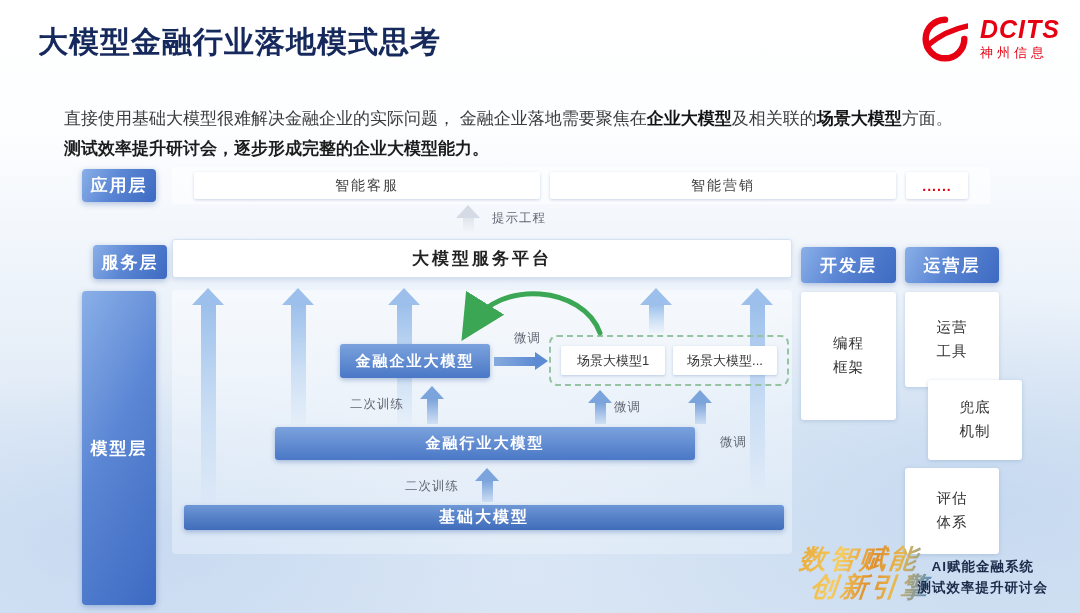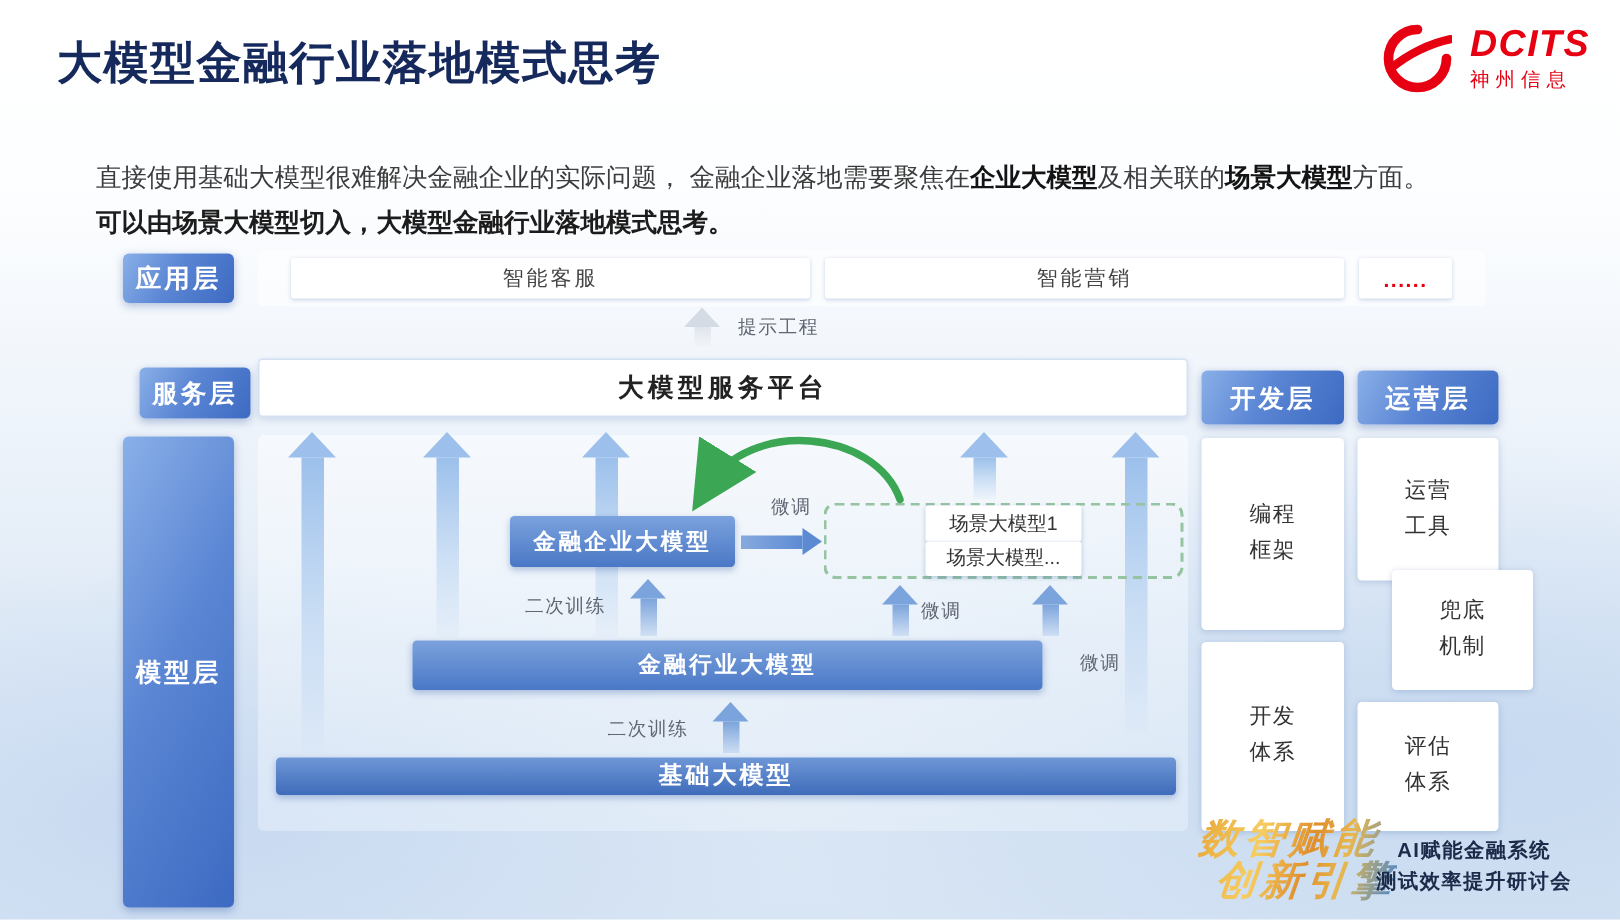--- a/index.html
+++ b/index.html
@@ -65,21 +65,21 @@
 
   .blue-box { position:absolute; display:flex; align-items:center; justify-content:center; color:#fff; font-weight:bold;
     background:linear-gradient(180deg,#7ba2dd 0%,#4a78c6 100%); border-radius:3px; letter-spacing:2px;
     box-shadow:0 2px 5px rgba(50,90,160,0.35); z-index:2; }
   .box-enterprise { left:340px; top:344px; width:150px; height:34px; font-size:15px; }
   .box-industry   { left:275px; top:427px; width:420px; height:33px; font-size:15px; }
   .box-base       { left:184px; top:505px; width:600px; height:25px; font-size:16px; background:linear-gradient(180deg,#6e97d6 0%,#3f6cba 100%); }
 
   .scenario-group { position:absolute; left:549px; top:335px; width:240px; height:51px;
     border:2px dashed #96c3a2; border-radius:8px; display:flex; align-items:center;
-    justify-content:space-between; padding:0 10px; z-index:2;flex-direction:column; }
+    justify-content:space-between; padding:0 10px; z-index:2; }
   .scenario-box { width:104px; height:29px; background:#ffffff; border-radius:2px; display:flex; align-items:center;
     justify-content:center; font-size:13px; color:#333; box-shadow:0 1px 3px rgba(90,125,180,0.35); }
 
   .flow-label { position:absolute; font-size:12.5px; color:#606672; letter-spacing:1px; z-index:3; }
 
   .green-arc { position:absolute; left:0; top:0; z-index:3; pointer-events:none; }
 
   .side-box { position:absolute; background:#ffffff; border-radius:3px; display:flex; align-items:center; justify-content:center;
     box-shadow:0 1px 4px rgba(95,128,180,0.30); color:#333; font-size:14.5px; letter-spacing:1px; z-index:2; text-align:center; }
   .side-box .wrap2 { width:2.4em; word-break:break-all; line-height:1.65; }
@@ -111,21 +111,21 @@
       <path d="M6 32 C 18 22, 34 14, 49 11" fill="none" stroke="#e60012" stroke-width="6" stroke-linecap="round"></path>
     </svg>
     <div class="logo-texts">
       <div class="logo-brand">DCITS</div>
       <div class="logo-company">神州信息</div>
     </div>
   </div>
 
   <div class="intro">
     <div><span>直接使用基础大模型很难解决金融企业的实际问题， 金融企业落地需要聚焦在</span><b>企业大模型</b><span>及相关联的</span><b>场景大模型</b><span>方面。</span></div>
-    <div class="line2">可以由场景大模型切入，大模型金融行业落地模式思考。</div>
+    <div class="line2">测试效率提升研讨会，逐步形成完整的企业大模型能力。</div>
   </div>
 
   <div class="layer-tag tag-app">应用层</div>
   <div class="layer-tag tag-service">服务层</div>
   <div class="layer-tag tag-model">模型层</div>
   <div class="layer-tag tag-dev">开发层</div>
   <div class="layer-tag tag-ops">运营层</div>
 
   <div class="app-row">
     <div class="app-item">智能客服</div>
@@ -207,23 +207,20 @@
 
   <div class="flow-label" style="left:514px; top:330px;">微调</div>
   <div class="flow-label" style="left:350px; top:396px;">二次训练</div>
   <div class="flow-label" style="left:614px; top:399px;">微调</div>
   <div class="flow-label" style="left:720px; top:434px;">微调</div>
   <div class="flow-label" style="left:405px; top:478px;">二次训练</div>
 
   <div class="side-box dev-1">
       <span class="wrap2">编程框架</span>
     </div>
-  <div class="side-box dev-2">
-      <span class="wrap2">开发体系</span>
-    </div>
 
   <div class="side-box ops-1">
       <span class="wrap2">运营工具</span>
     </div>
   <div class="side-box ops-2">
       <span class="wrap2">兜底机制</span>
     </div>
   <div class="side-box ops-3">
       <span class="wrap2">评估体系</span>
     </div>

